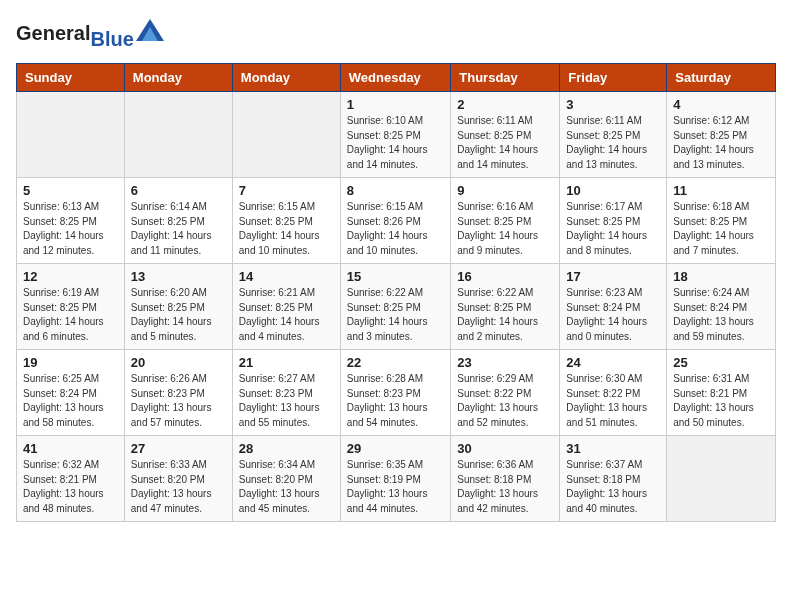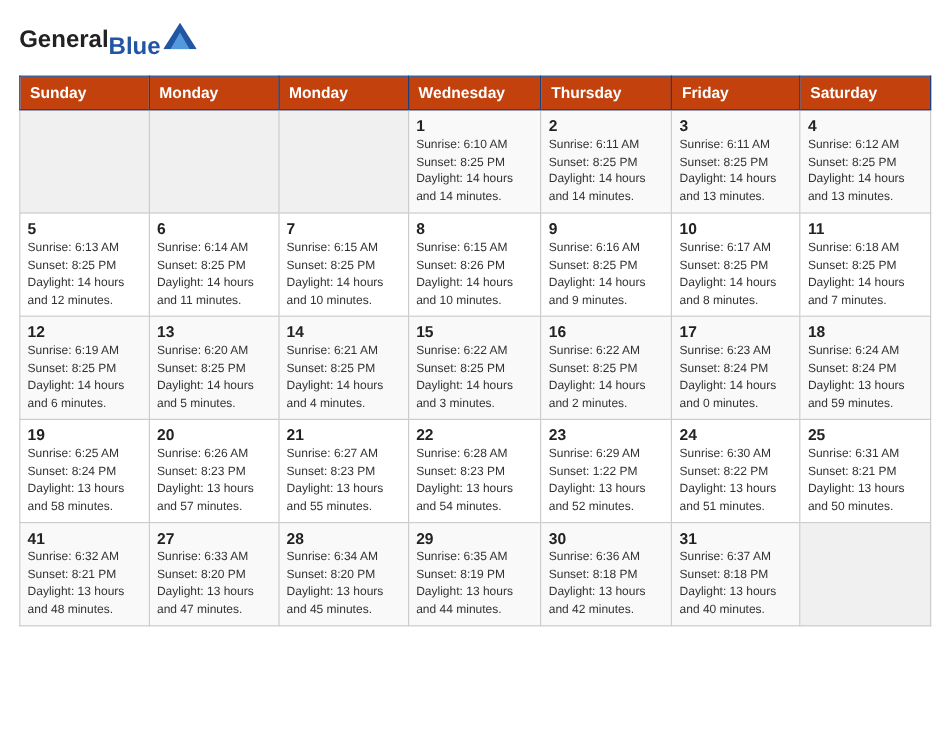--- a/index.html
+++ b/index.html
@@ -257,21 +257,21 @@
         </td>
         <td>
           <span class="day-num">22</span>
           <div class="day-info">Sunrise: 6:28 AM
 Sunset: 8:23 PM
 Daylight: 13 hours and 54 minutes.</div>
         </td>
         <td>
           <span class="day-num">23</span>
           <div class="day-info">Sunrise: 6:29 AM
-Sunset: 1:22 PM
+Sunset: 8:22 PM
 Daylight: 13 hours and 52 minutes.</div>
         </td>
         <td>
           <span class="day-num">24</span>
           <div class="day-info">Sunrise: 6:30 AM
 Sunset: 8:22 PM
 Daylight: 13 hours and 51 minutes.</div>
         </td>
         <td>
           <span class="day-num">25</span>

